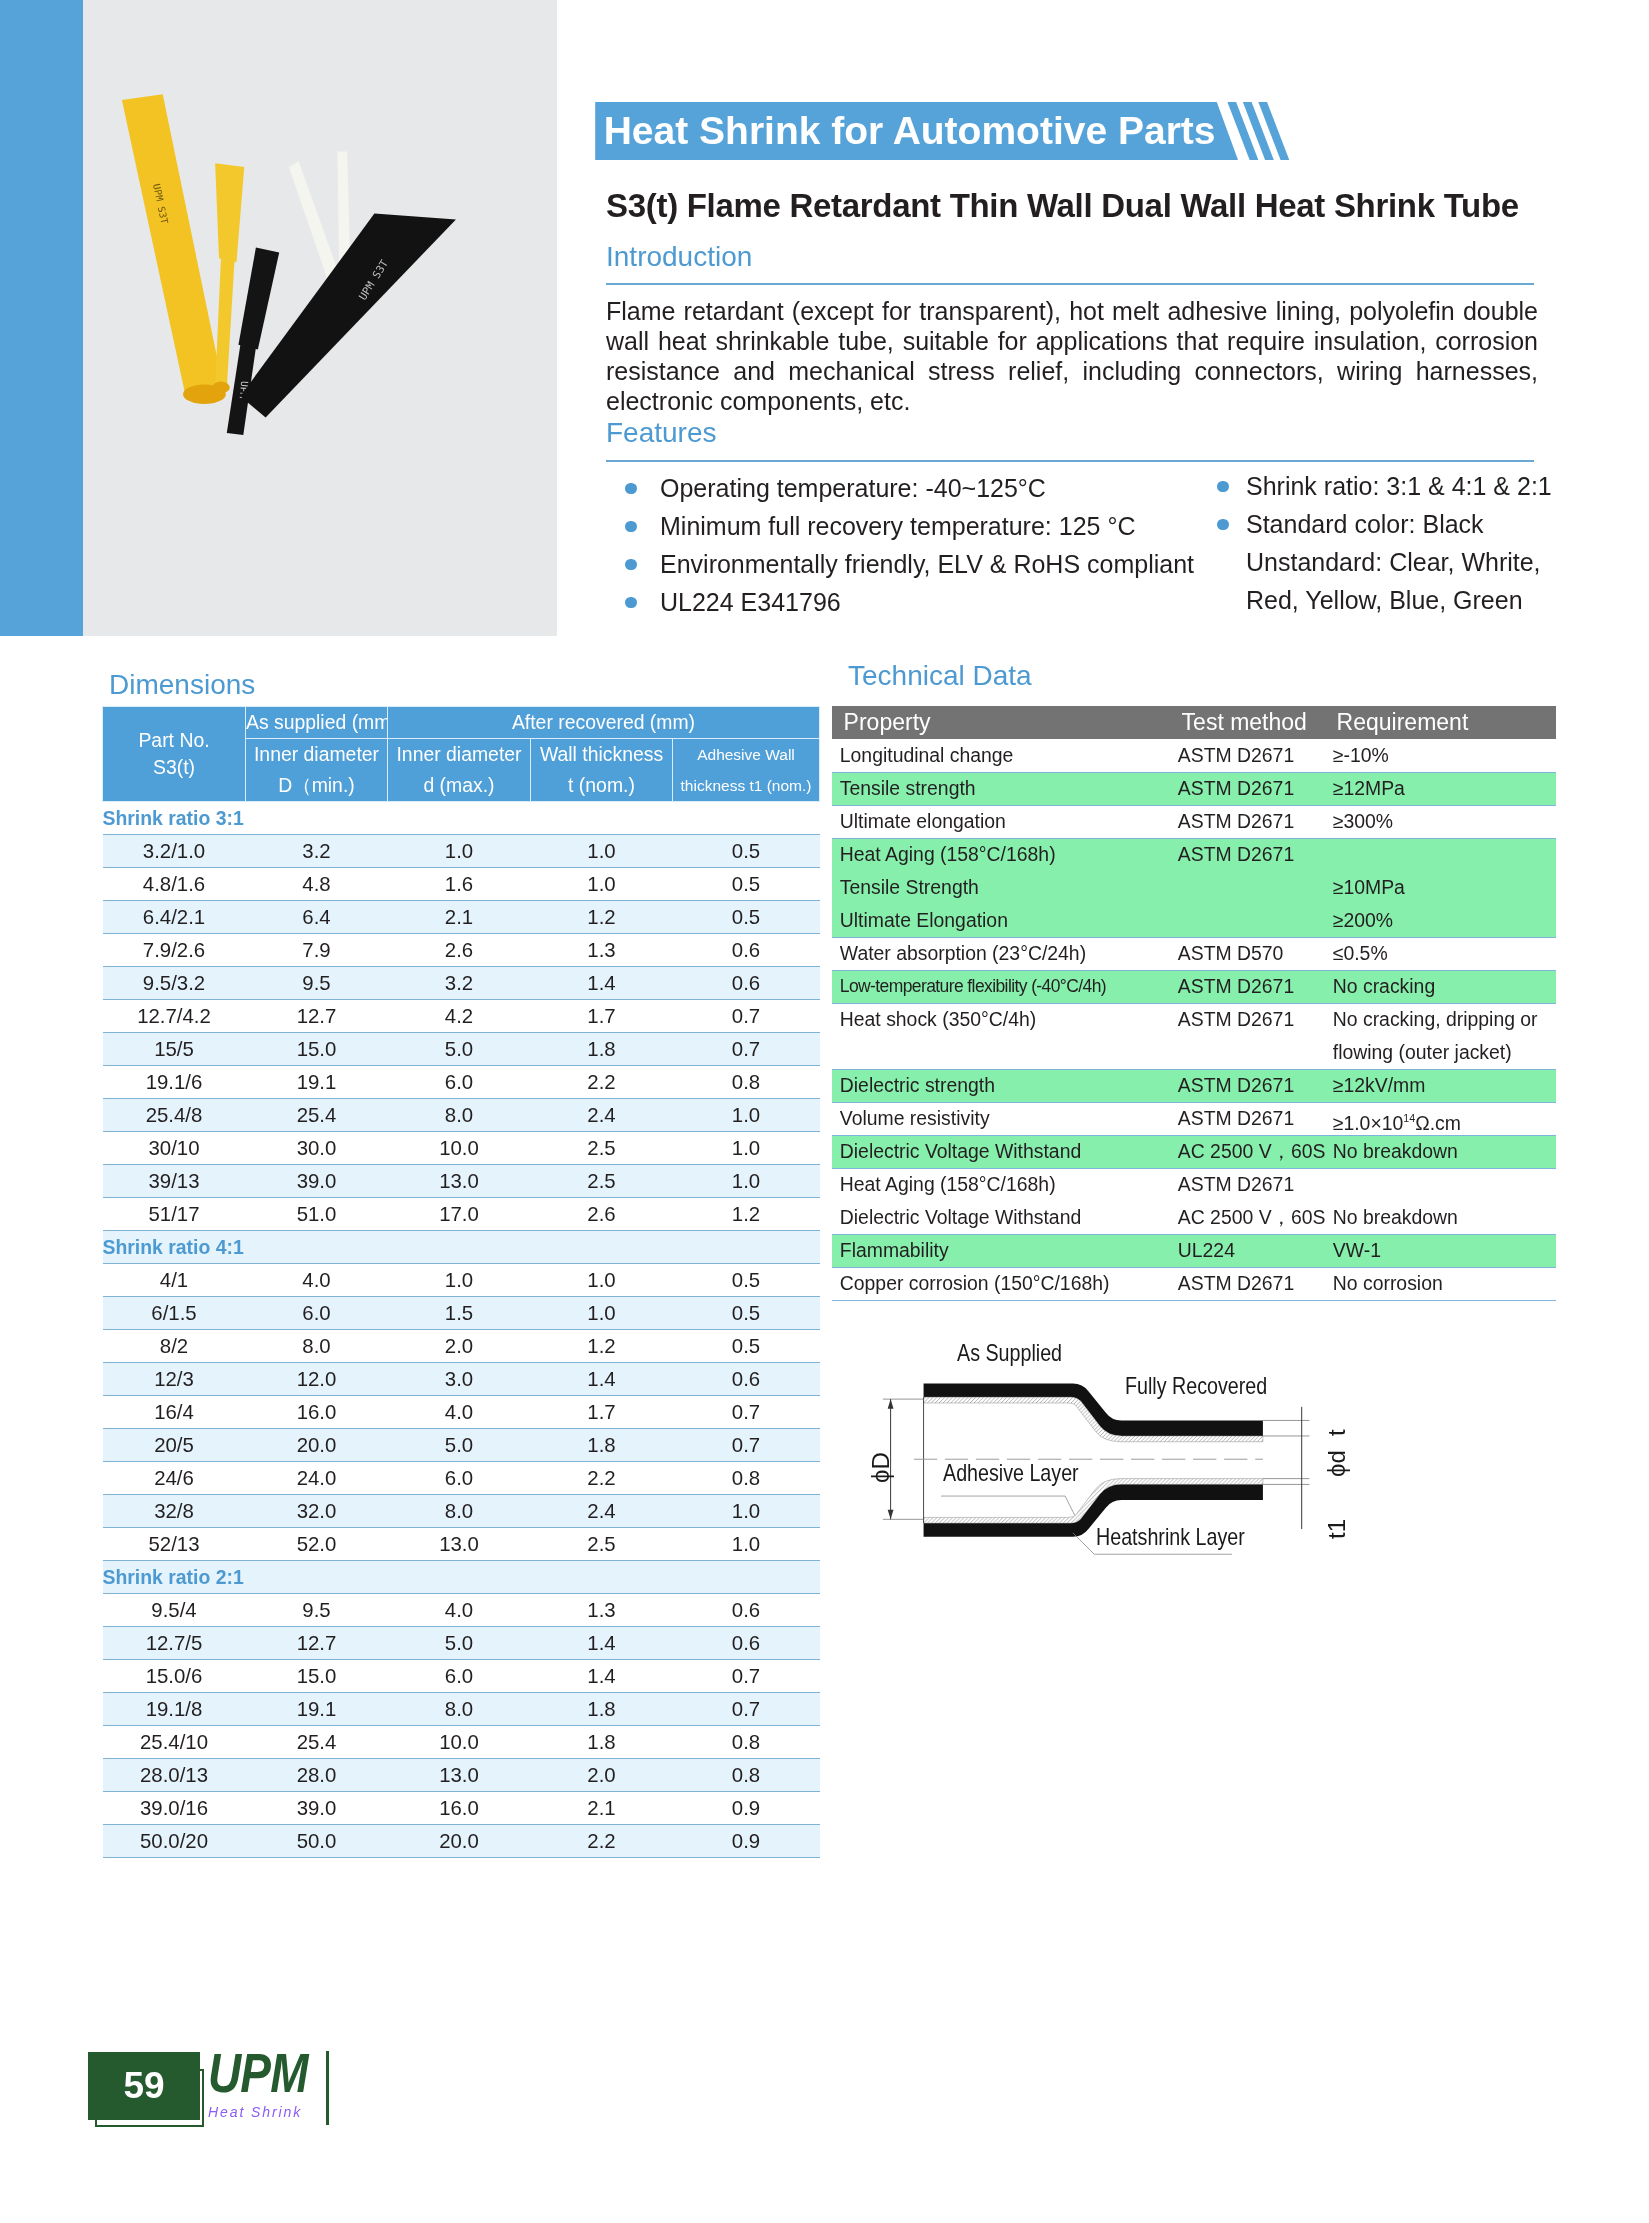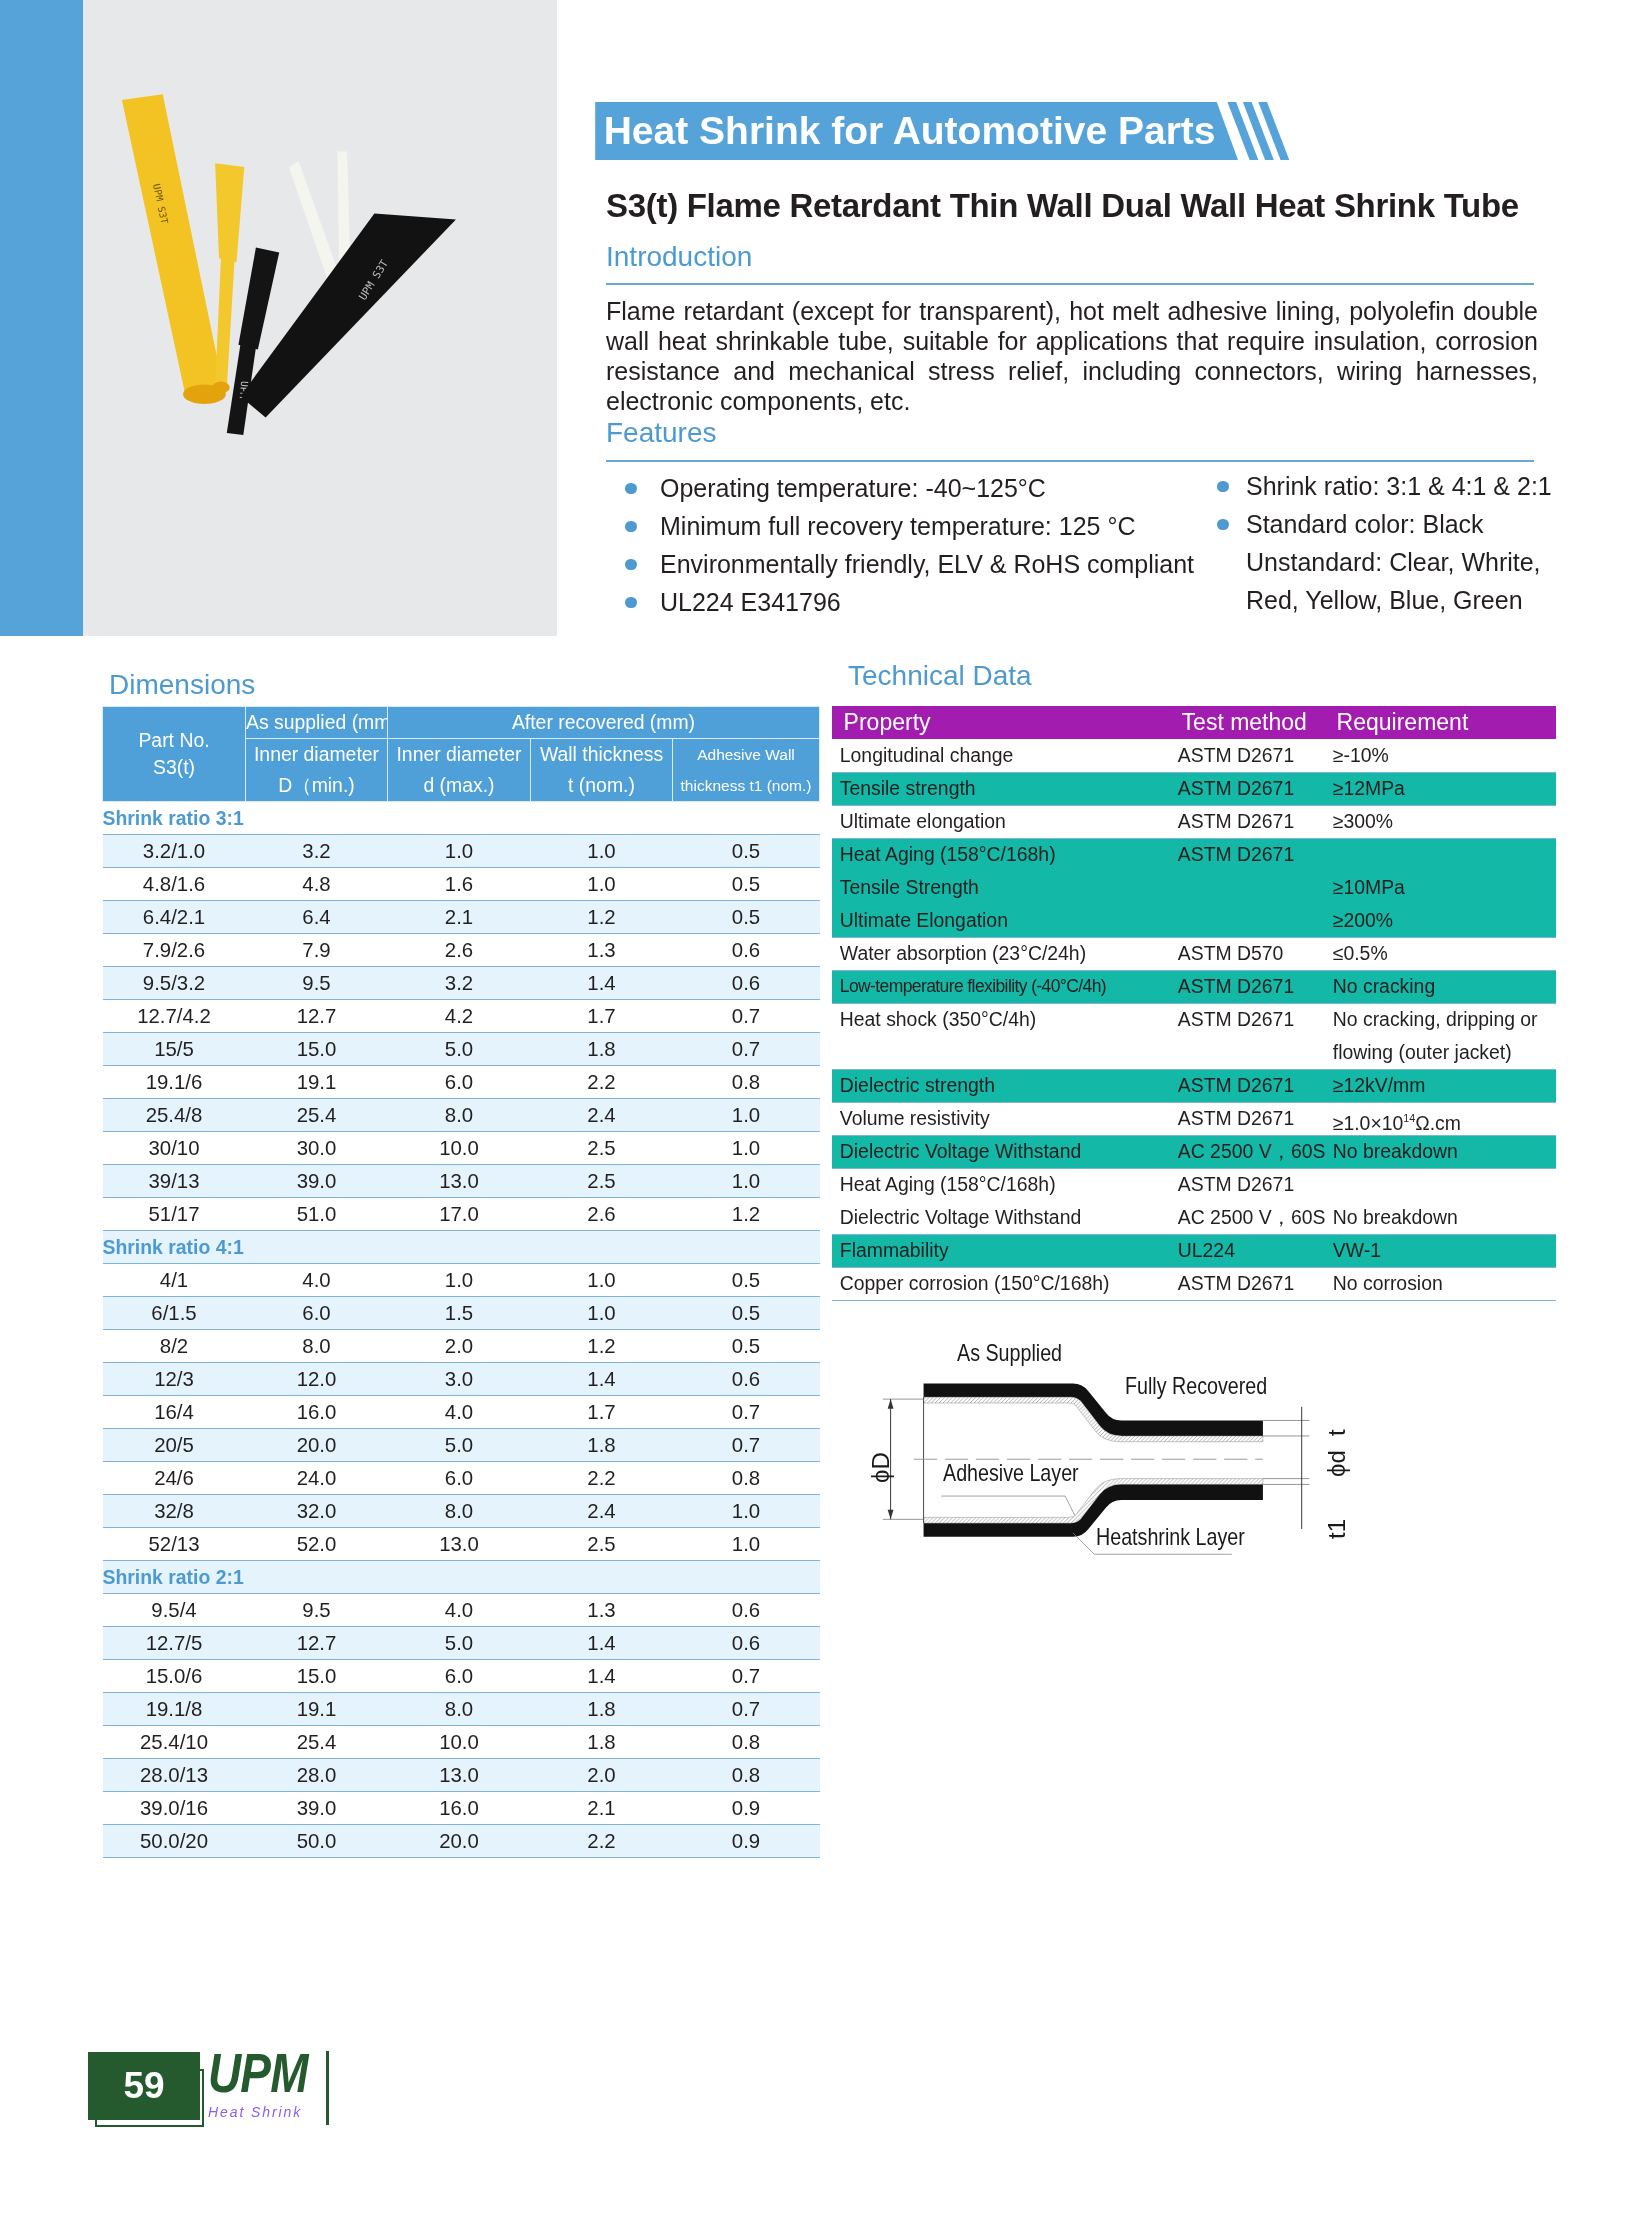--- a/index.html
+++ b/index.html
@@ -31,24 +31,24 @@
   
   .dims { position: absolute; left: 102px; top: 706px; width: 716px; border-collapse: collapse; table-layout: fixed; }
   .dims th { background: #4f9fd8; color: #fff; font-weight: normal; font-size: 19.4px; line-height: 31px; border: 1px solid #d9ecf8; text-align: center; white-space: nowrap; padding: 0; overflow: hidden; }
   .dims th.small { font-size: 15.5px; }
   .dims td { font-size: 20.4px; height: 33px; text-align: center; color: #231f20; border-bottom: 1.9px solid #7fb3d8; padding: 0; white-space: nowrap; }
   .dims tr.alt td { background: #e4f3fc; }
   .dims tr.group td { text-align: left; color: #4c9ad1; font-weight: bold; font-size: 19.4px; }
 
   
   .tech { position: absolute; left: 832px; top: 706px; width: 724px; border-collapse: collapse; table-layout: fixed; }
-  .tech th { background: #a21caf; color: #fff; font-weight: normal; font-size: 23px; height: 33px; text-align: left; padding-left: 11.6px; white-space: nowrap; }
+  .tech th { background: #737373; color: #fff; font-weight: normal; font-size: 23px; height: 33px; text-align: left; padding-left: 11.6px; white-space: nowrap; }
   .tech td { font-size: 19.4px; height: 33px; text-align: left; vertical-align: top; padding: 4.9px 0 0 7.8px; line-height: 22px; white-space: nowrap; color: #231f20; }
   .tech tr.block-end td { border-bottom: 1.9px solid #7fb3d8; }
-  .tech tr.alt td { background: #14b8a6; }
+  .tech tr.alt td { background: #86efac; }
   .tech td.narrow { font-size: 17.5px; letter-spacing: -0.6px; }
   sup { font-size: 10.7px; vertical-align: 7.8px; }
 
   
   .diagram { position: absolute; left: 844px; top: 1339px; width: 514px; height: 223px; }
   .diagram svg { position: absolute; left: 0; top: 0; }
   .dlabel { position: absolute; font-size: 24px; color: #1a1a1a; white-space: nowrap; transform: scaleX(0.82); transform-origin: left top; }
   .dlabel.vert { transform: rotate(-90deg); transform-origin: left top; }
 
   

